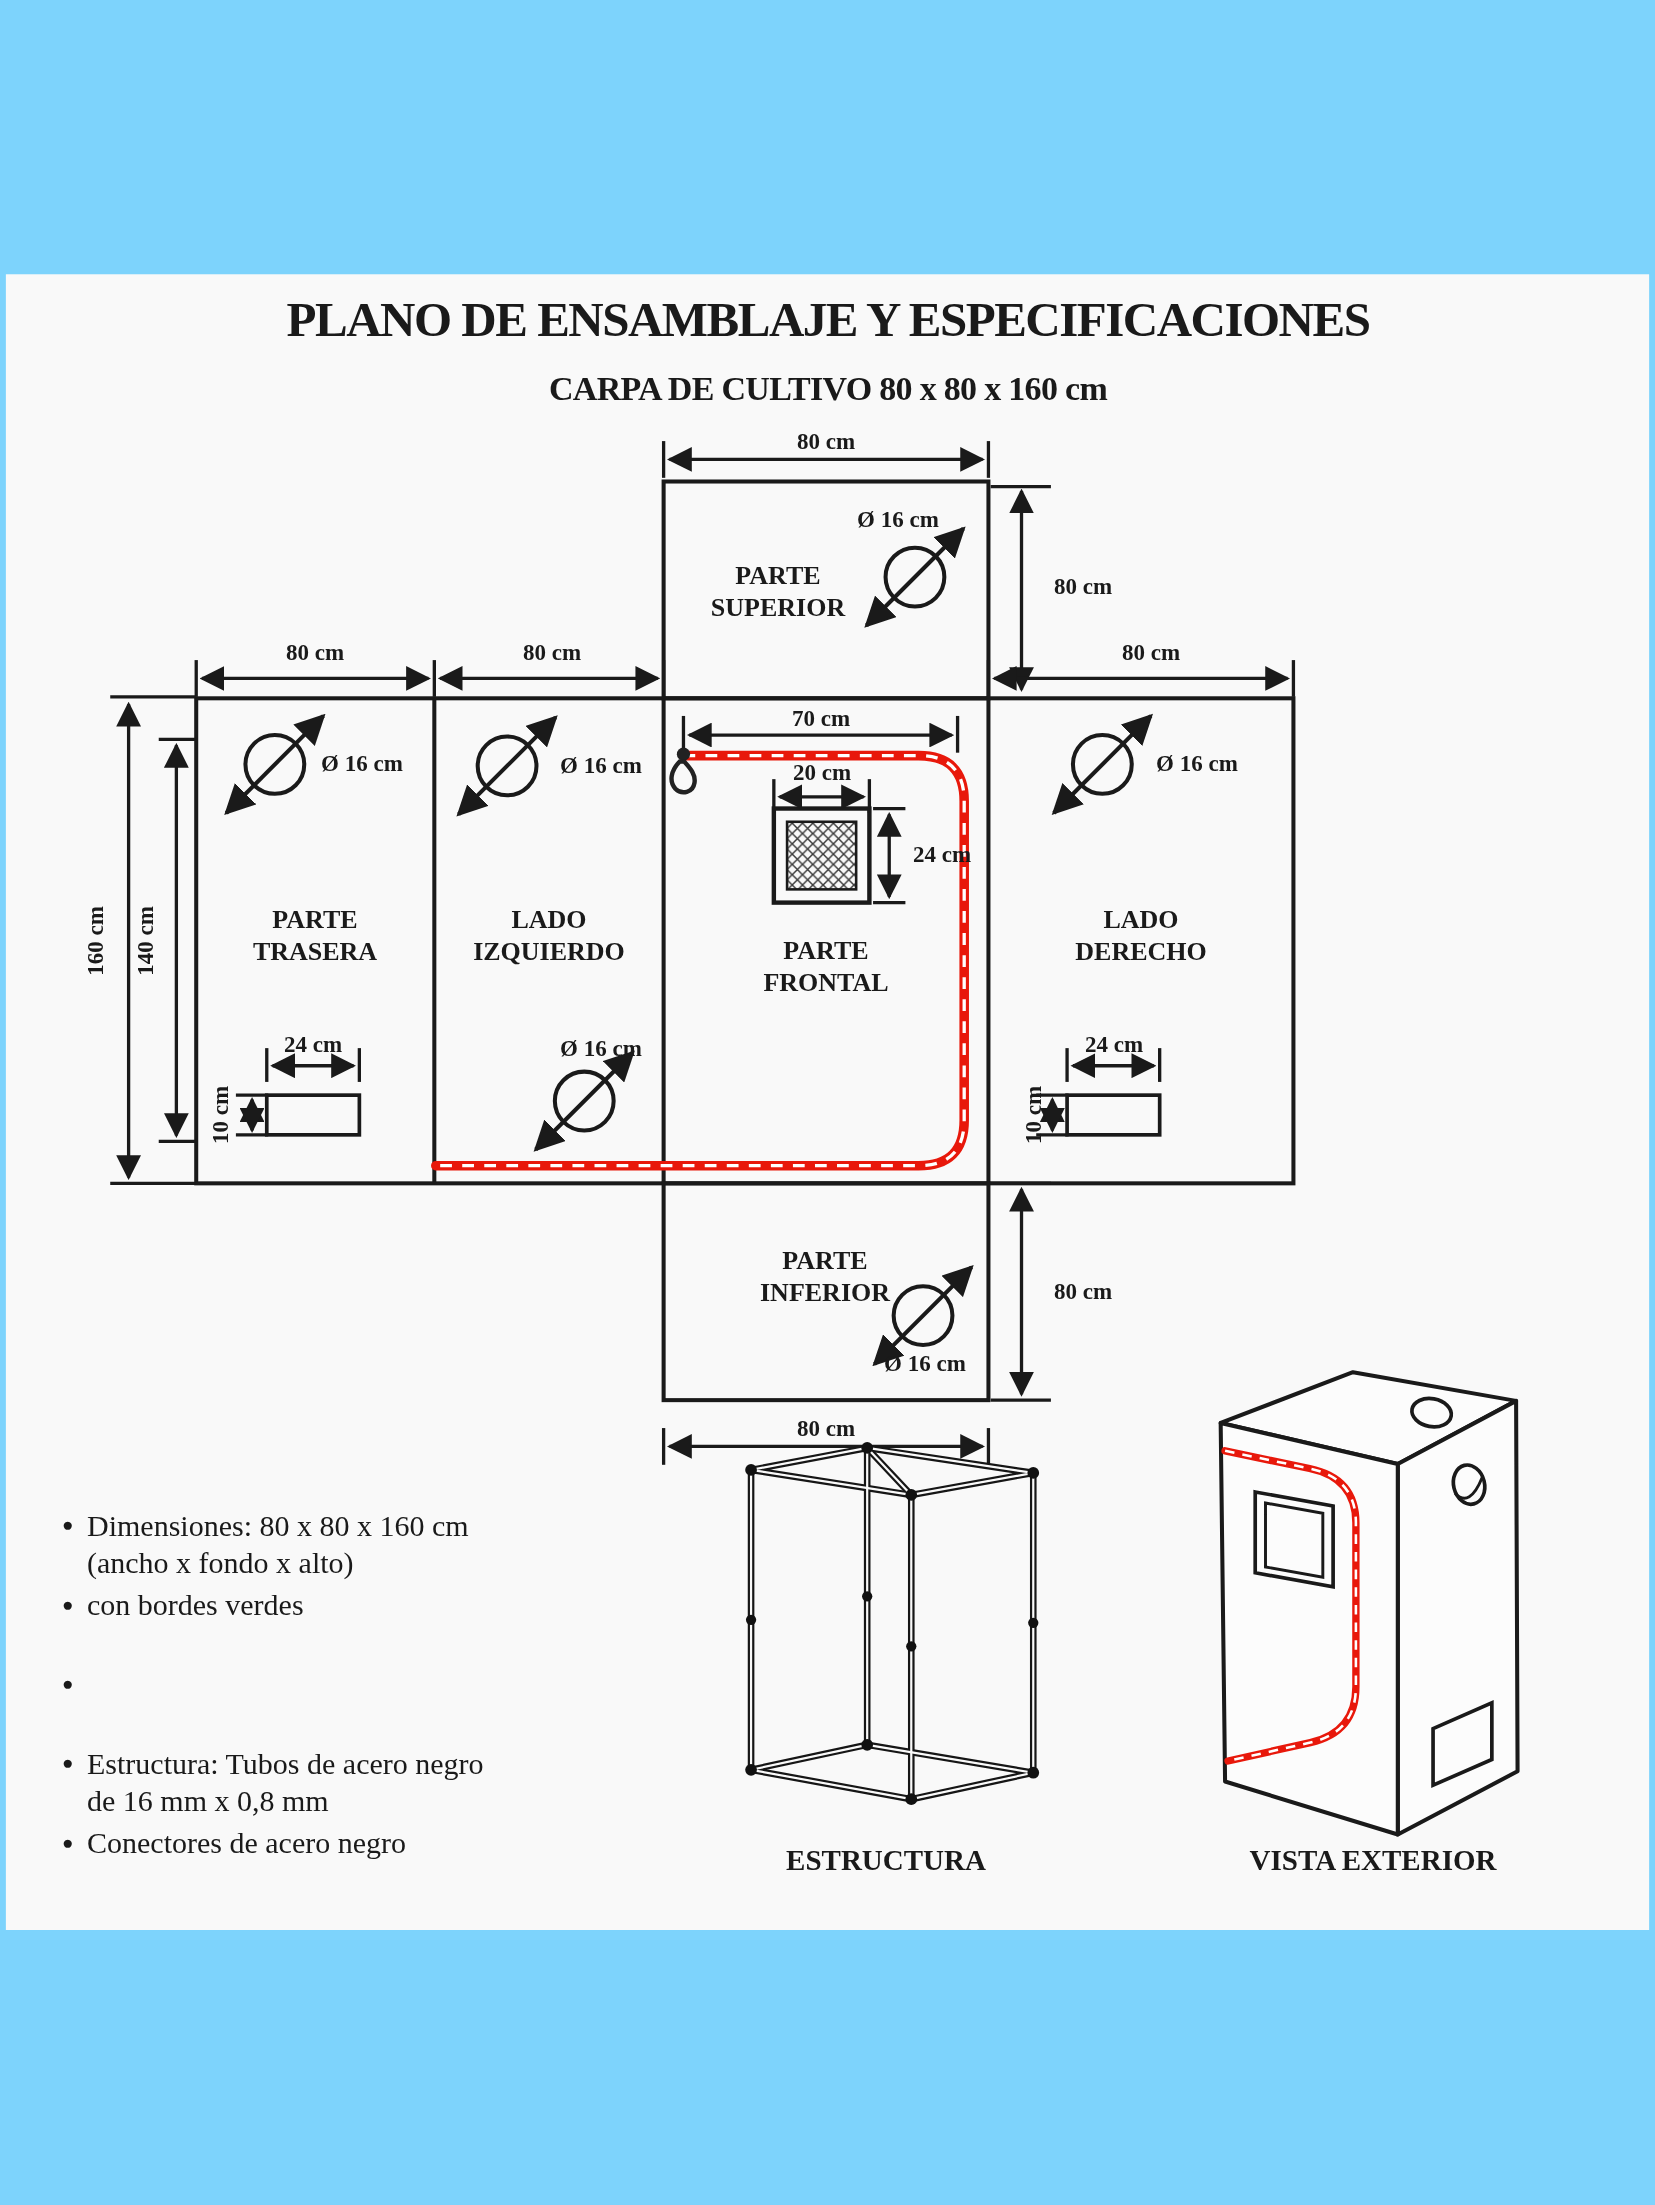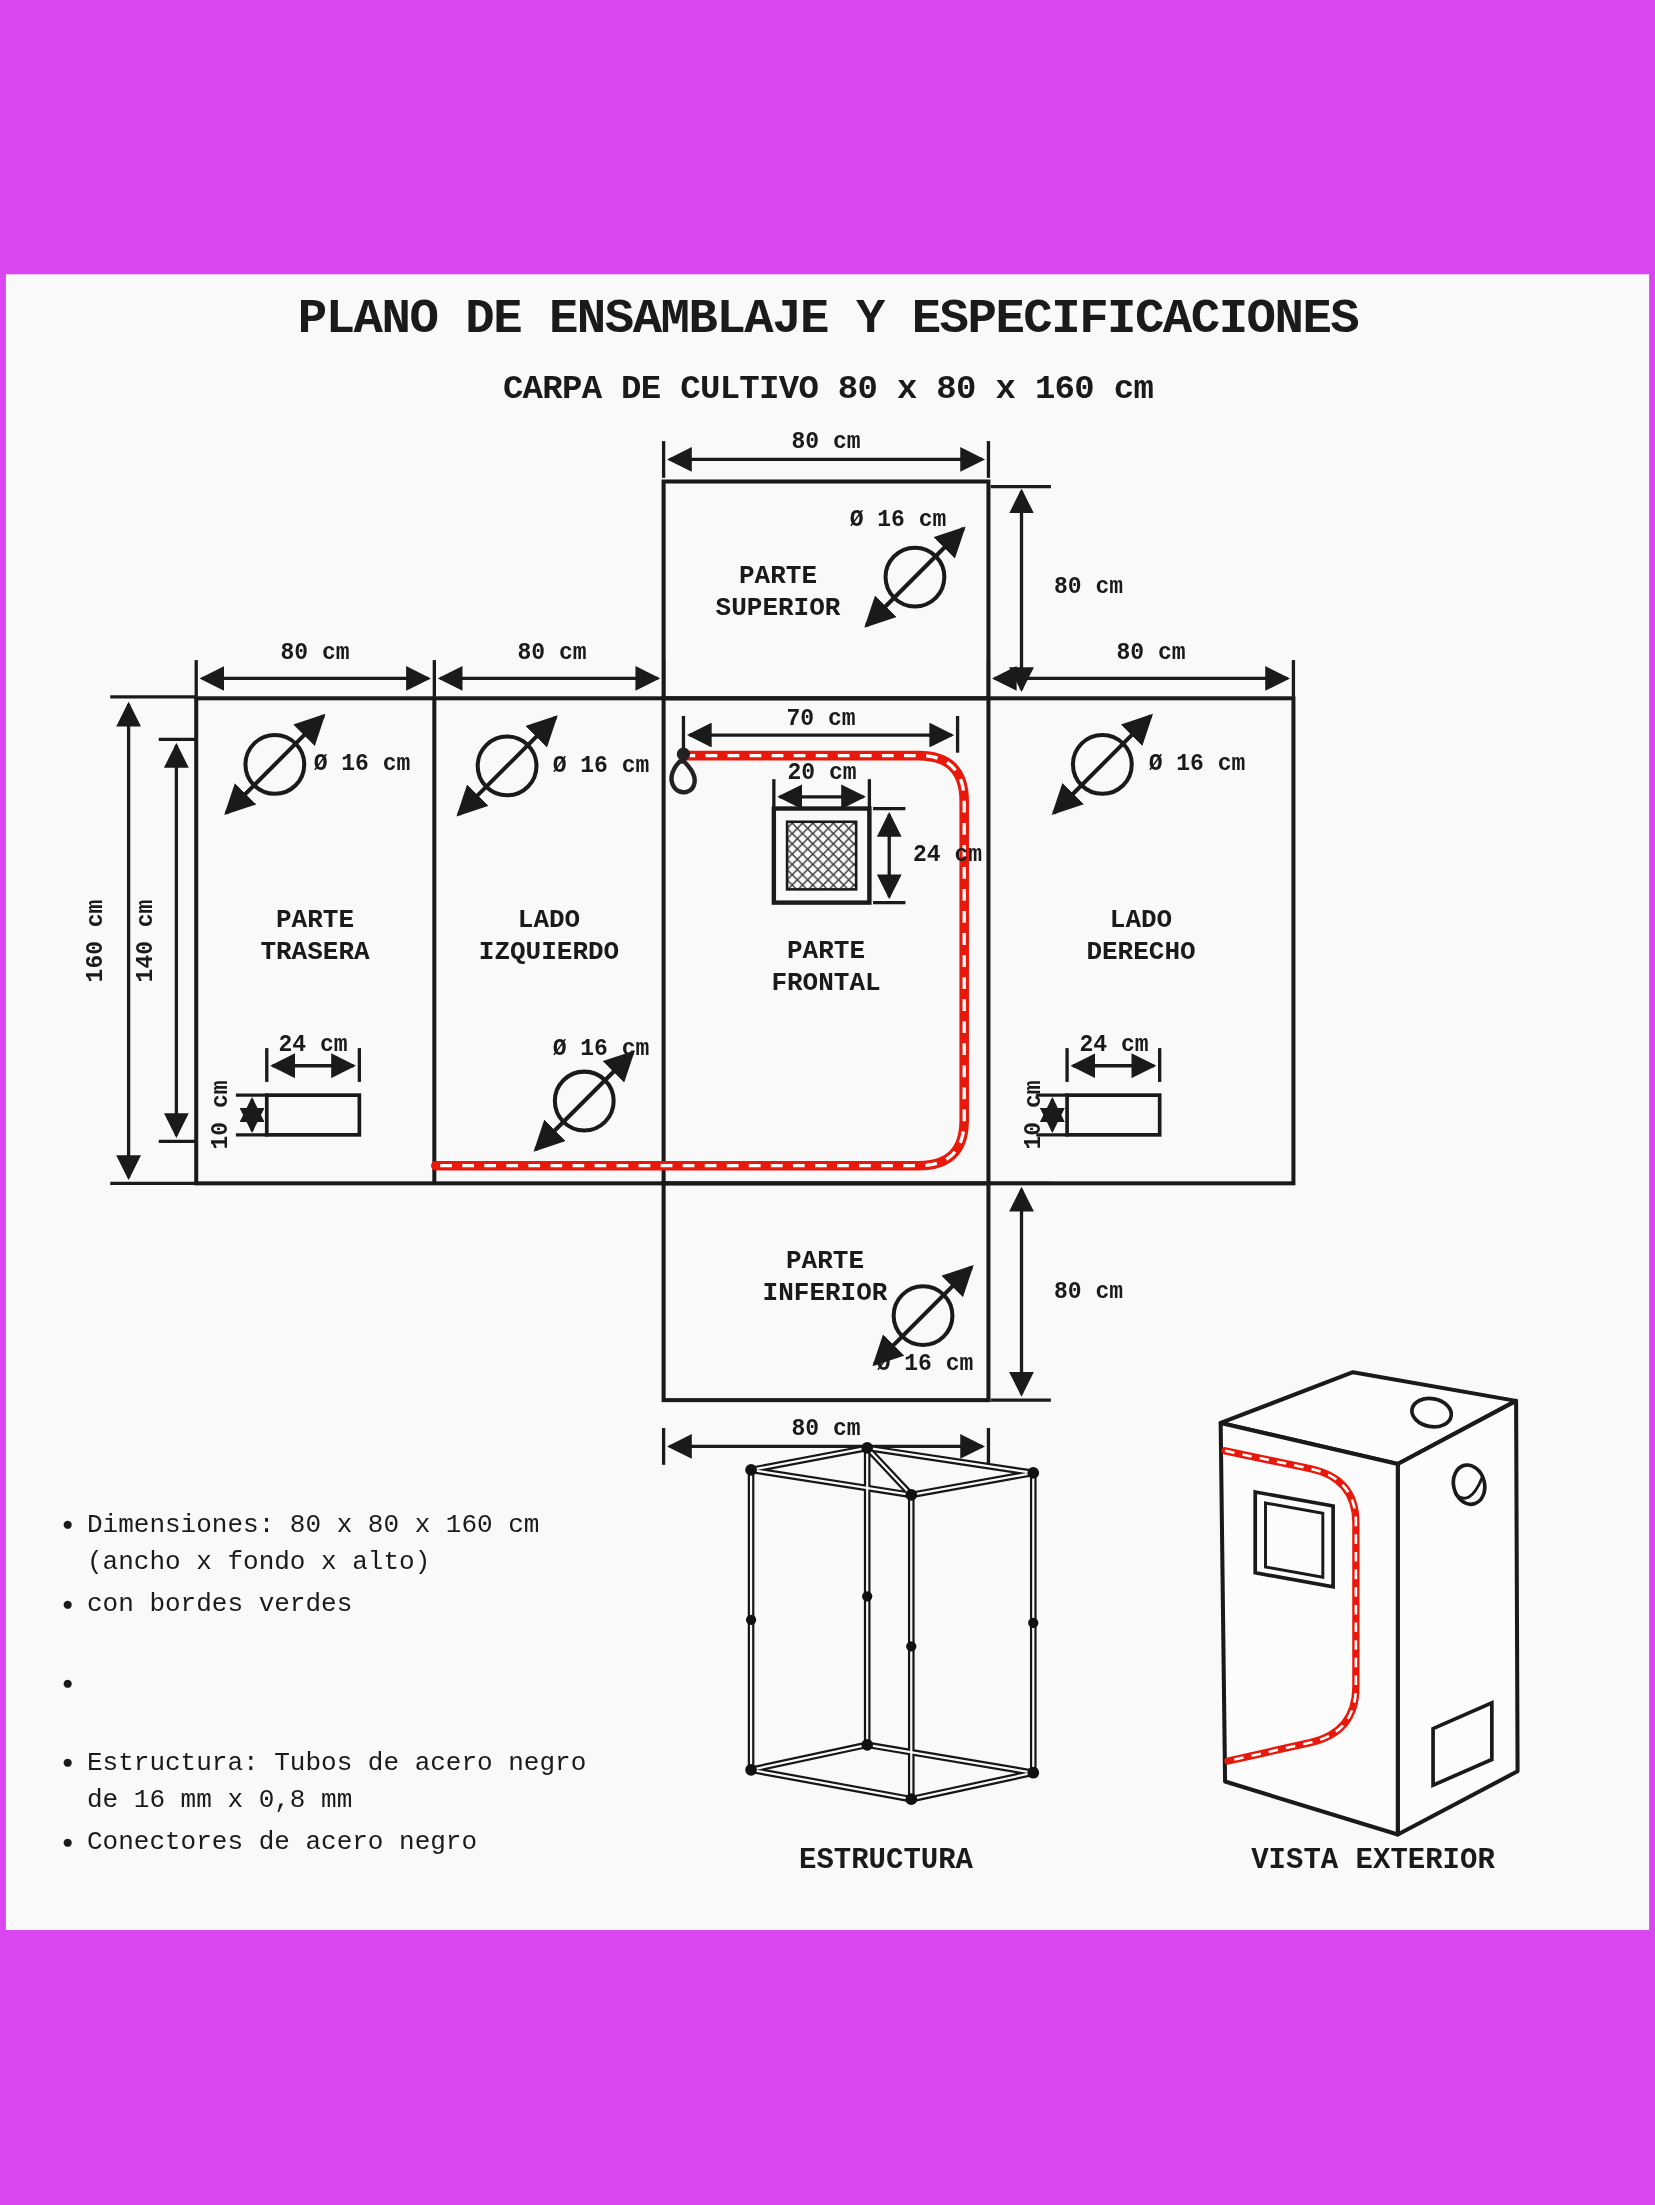--- a/index.html
+++ b/index.html
@@ -1,27 +1,27 @@
 <!DOCTYPE html>
 <html style="font-size:11.8px"><head>
 <meta charset="utf-8">
 <style>
   html,body{margin:0;padding:0;background:#000;}
-  .page{position:relative;width:1655px;height:2205px;background:#d946ef;overflow:hidden;
-        font-family:Liberation Mono, monospace;color:#1a1a1a;}
+  .page{position:relative;width:1655px;height:2205px;background:#7dd3fc;overflow:hidden;
+        font-family:Liberation Serif, serif;color:#1a1a1a;}
   .art{position:absolute;left:0;top:0;}
   .lbl{position:absolute;white-space:nowrap;color:#1a1a1a;}
   .c{transform:translateX(-50%);}
   .rot{transform:translate(-50%,-50%) rotate(-90deg);transform-origin:center;}
   .title{font-size:49px;font-weight:700;letter-spacing:-1.5px;}
   .subtitle{font-size:34px;font-weight:700;letter-spacing:-0.7px;}
   .dim{font-size:23px;font-weight:700;}
   .pname{font-size:26px;font-weight:700;text-align:center;line-height:32px;transform:translateX(-50%);}
   .spec-h{font-size:37px;font-weight:700;letter-spacing:-0.7px;}
-  .spec{font-size:26px;line-height:37px;}
+  .spec{font-size:30px;line-height:37px;}
   .bullet{position:absolute;font-size:19px;}
   .caption{font-size:29px;font-weight:700;transform:translateX(-50%);}
 </style>
 </head>
 <body>
 
 <div class="page">
 
   <svg class="art" width="1655" height="2205" viewBox="0 0 2252 3000">
     <defs>

